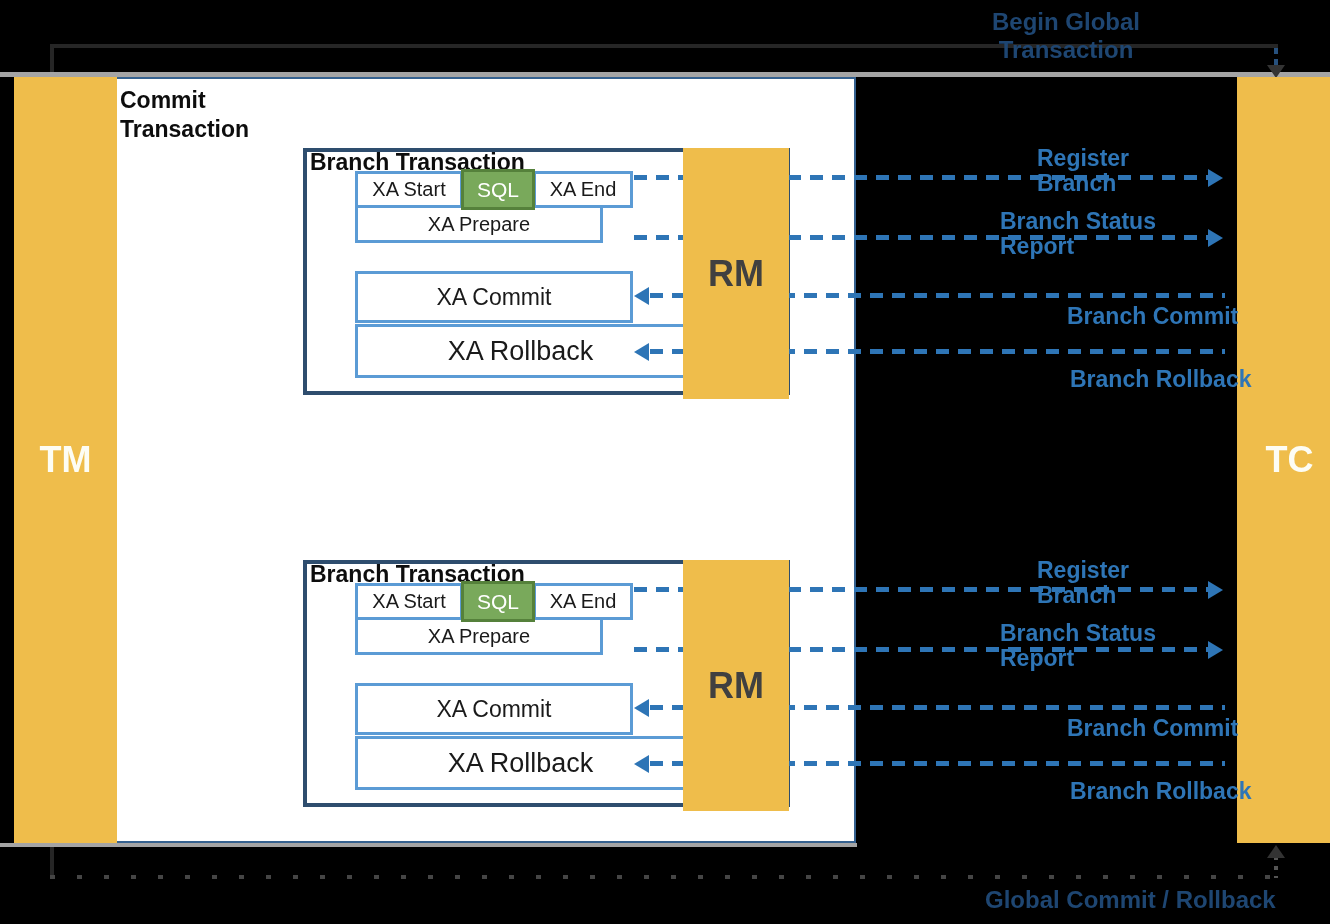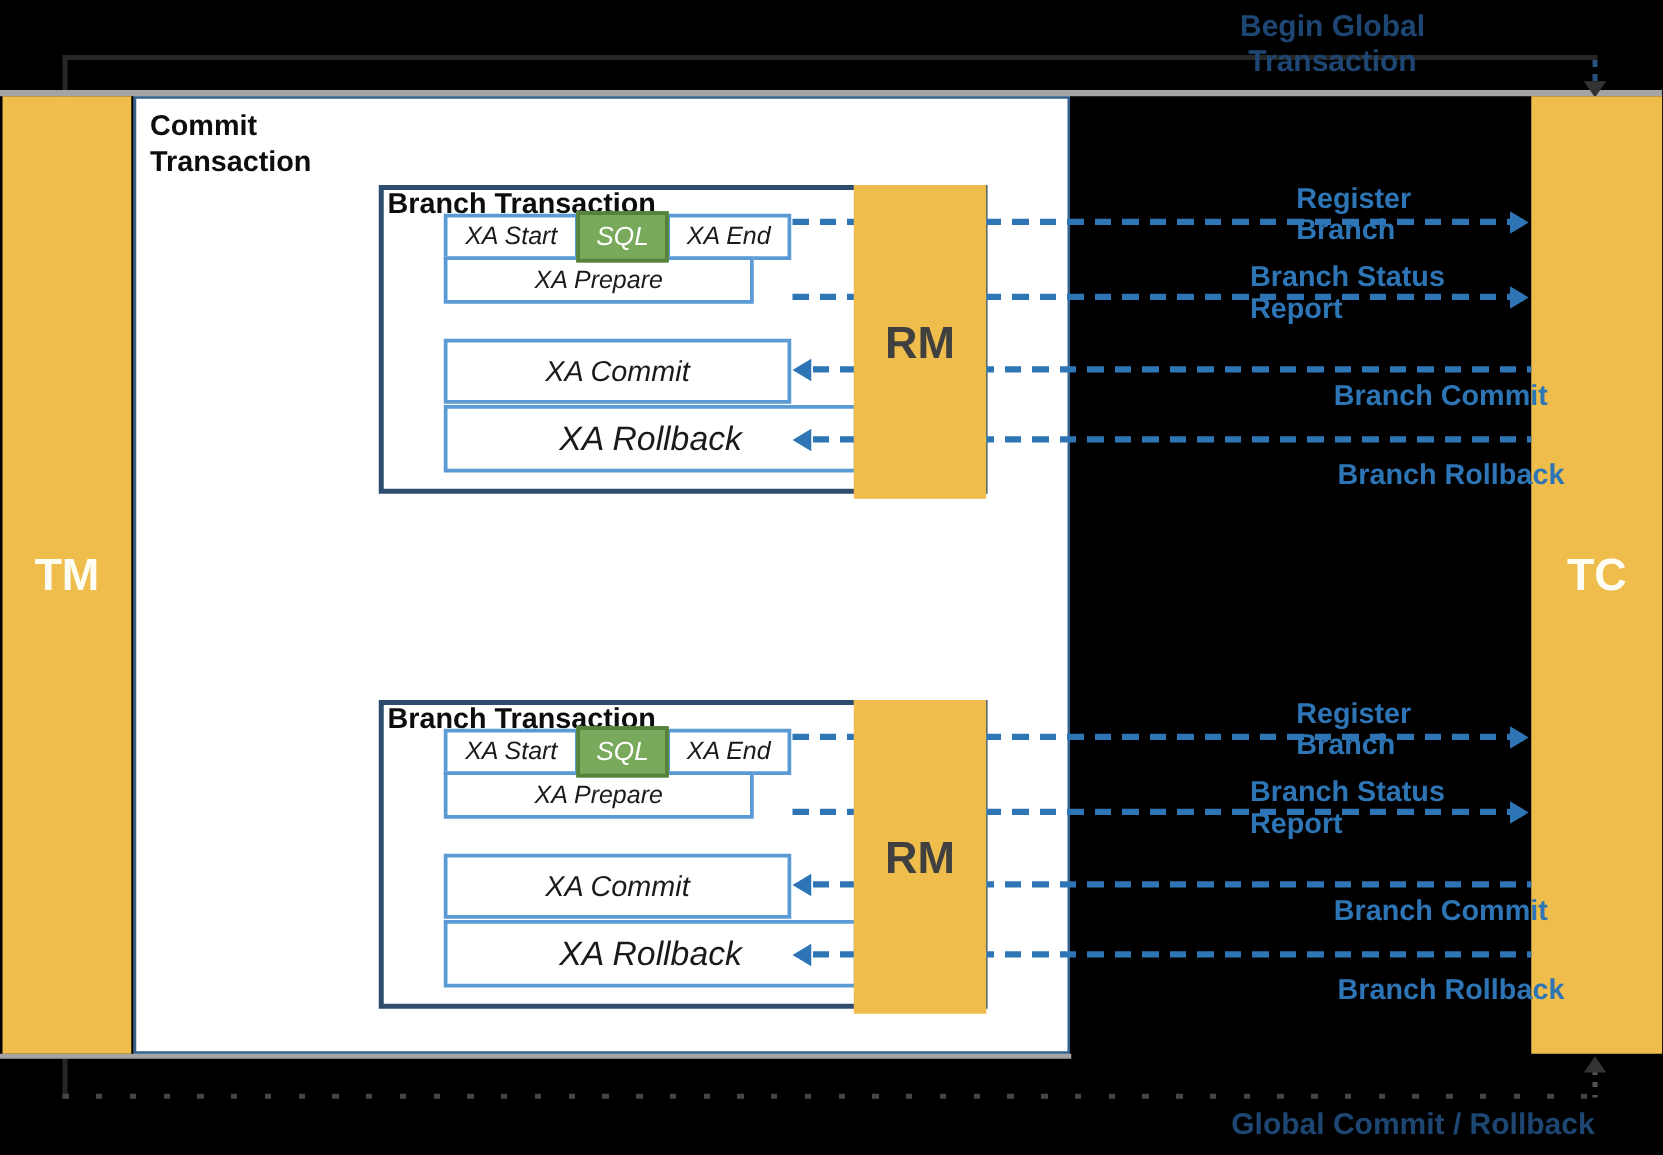--- a/index.html
+++ b/index.html
@@ -14,36 +14,36 @@
     --globalborder:#35618F;
     --gray:#A4A4A4;
     --faint:#262626;
     --dots:#454545;
   }
   html,body{margin:0;padding:0;background:var(--bg);}
   body{font-family:"Liberation Sans", sans-serif;}
   #stage{position:relative;width:1330px;height:924px;background:var(--bg);overflow:hidden;}
   
   .lane{position:absolute;top:77px;height:766px;background:var(--yellow);display:flex;align-items:center;justify-content:center;
-        color:#FDFDF4;font-size:36px;font-weight:bold;z-index:5;}
+        color:#FDFDF4;font-size:36px;font-weight:bold;z-index:5;margin-left:12px;}
   #tm-lane{left:2px;width:103px;}
   #tc-lane{left:1225px;width:105px;}
   
   .strip{position:absolute;background:var(--gray);z-index:1;}
   
   #global-box{position:absolute;left:107px;top:77px;width:749px;height:766px;background:#ffffff;
               border:2px solid var(--globalborder);box-sizing:border-box;z-index:2;}
   #global-title{position:absolute;left:120px;top:86px;font-size:23px;font-weight:bold;color:#0d0d0d;line-height:29px;z-index:3;}
   
   .branch-group{position:absolute;left:0;width:1330px;height:0;overflow:visible;}
   .branch-box{position:absolute;left:303px;top:148px;width:487px;height:247px;border:4px solid var(--navy);
               box-sizing:border-box;background:transparent;z-index:3;}
   .branch-title{position:absolute;left:310px;top:149px;font-size:23px;font-weight:bold;color:#0d0d0d;z-index:4;}
   .xabox{position:absolute;border:3px solid var(--lightblue);background:#ffffff;box-sizing:border-box;
-         display:flex;align-items:center;justify-content:center;font-style:italic;color:#1a1a1a;z-index:4;}
+         display:flex;align-items:center;justify-content:center;color:#1a1a1a;z-index:4;}
   .xa-start{left:355px;top:171px;width:108px;height:37px;font-size:20px;}
   .sql-box{left:461px;top:169px;width:74px;height:41px;background:var(--green);border:3px solid var(--greenborder);
            color:#ffffff;font-size:21px;z-index:5;}
   .xa-end{left:533px;top:171px;width:100px;height:37px;font-size:20px;}
   .xa-prepare{left:355px;top:205px;width:248px;height:38px;font-size:20px;}
   .xa-commit{left:355px;top:271px;width:278px;height:52px;font-size:23px;}
   .xa-rollback{left:355px;top:324px;width:331px;height:54px;font-size:27px;}
   .rm-box{position:absolute;left:683px;top:148px;width:106px;height:251px;background:var(--yellow);z-index:6;
           display:flex;align-items:center;justify-content:center;color:#404040;font-size:36px;font-weight:bold;}
   

